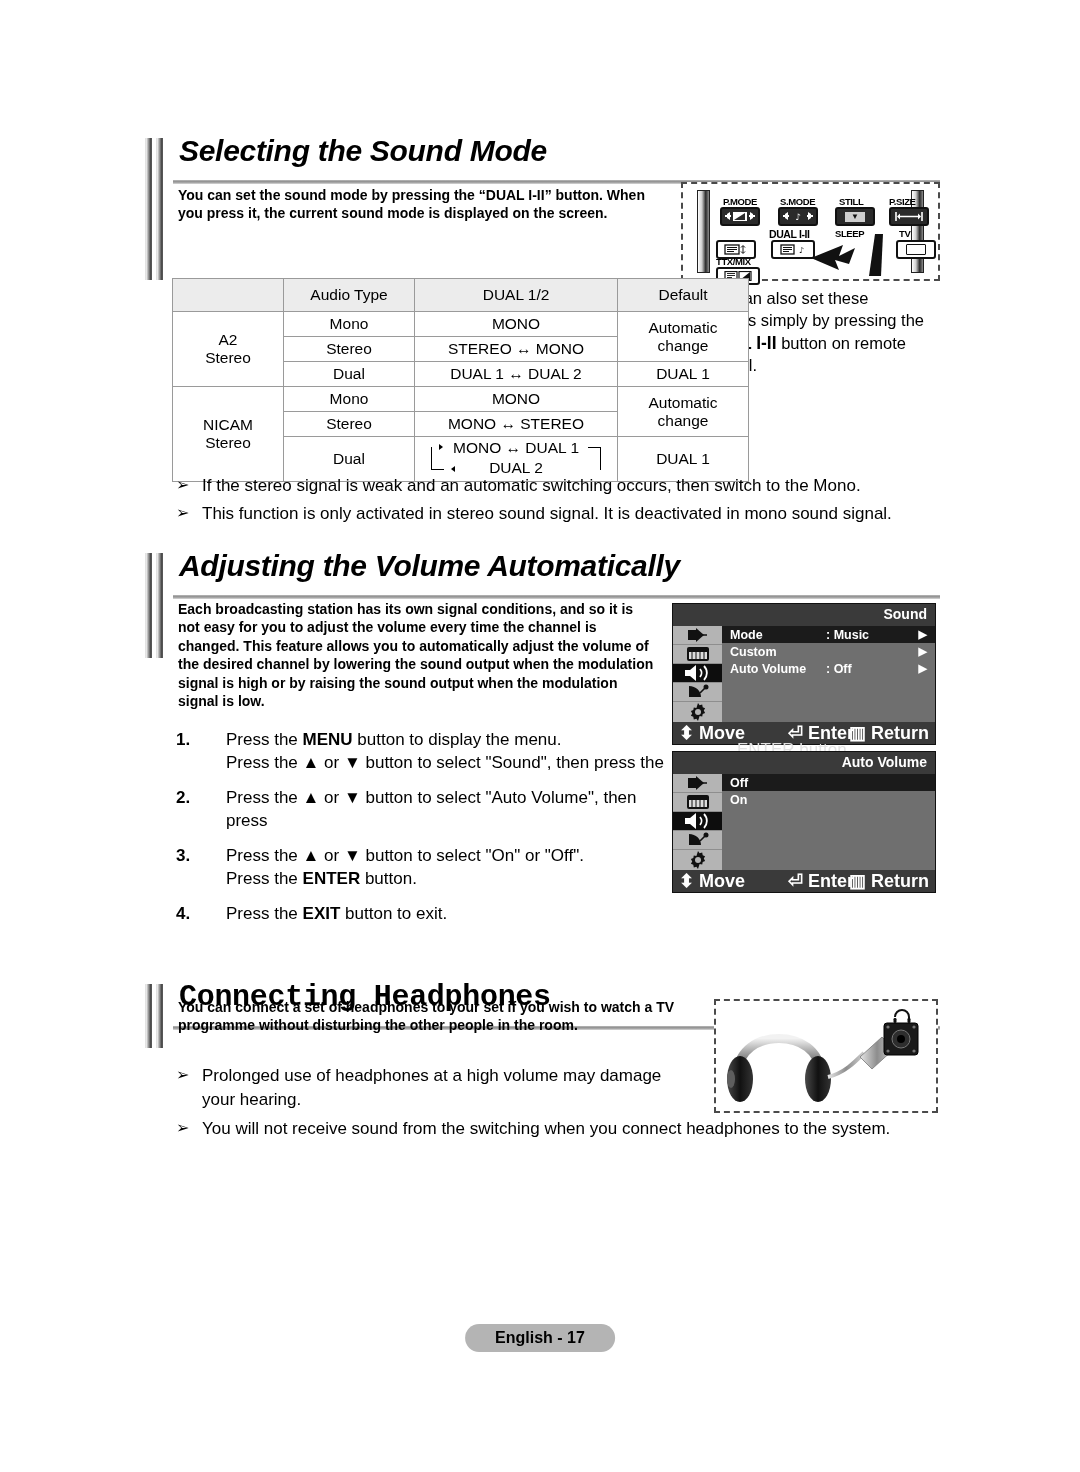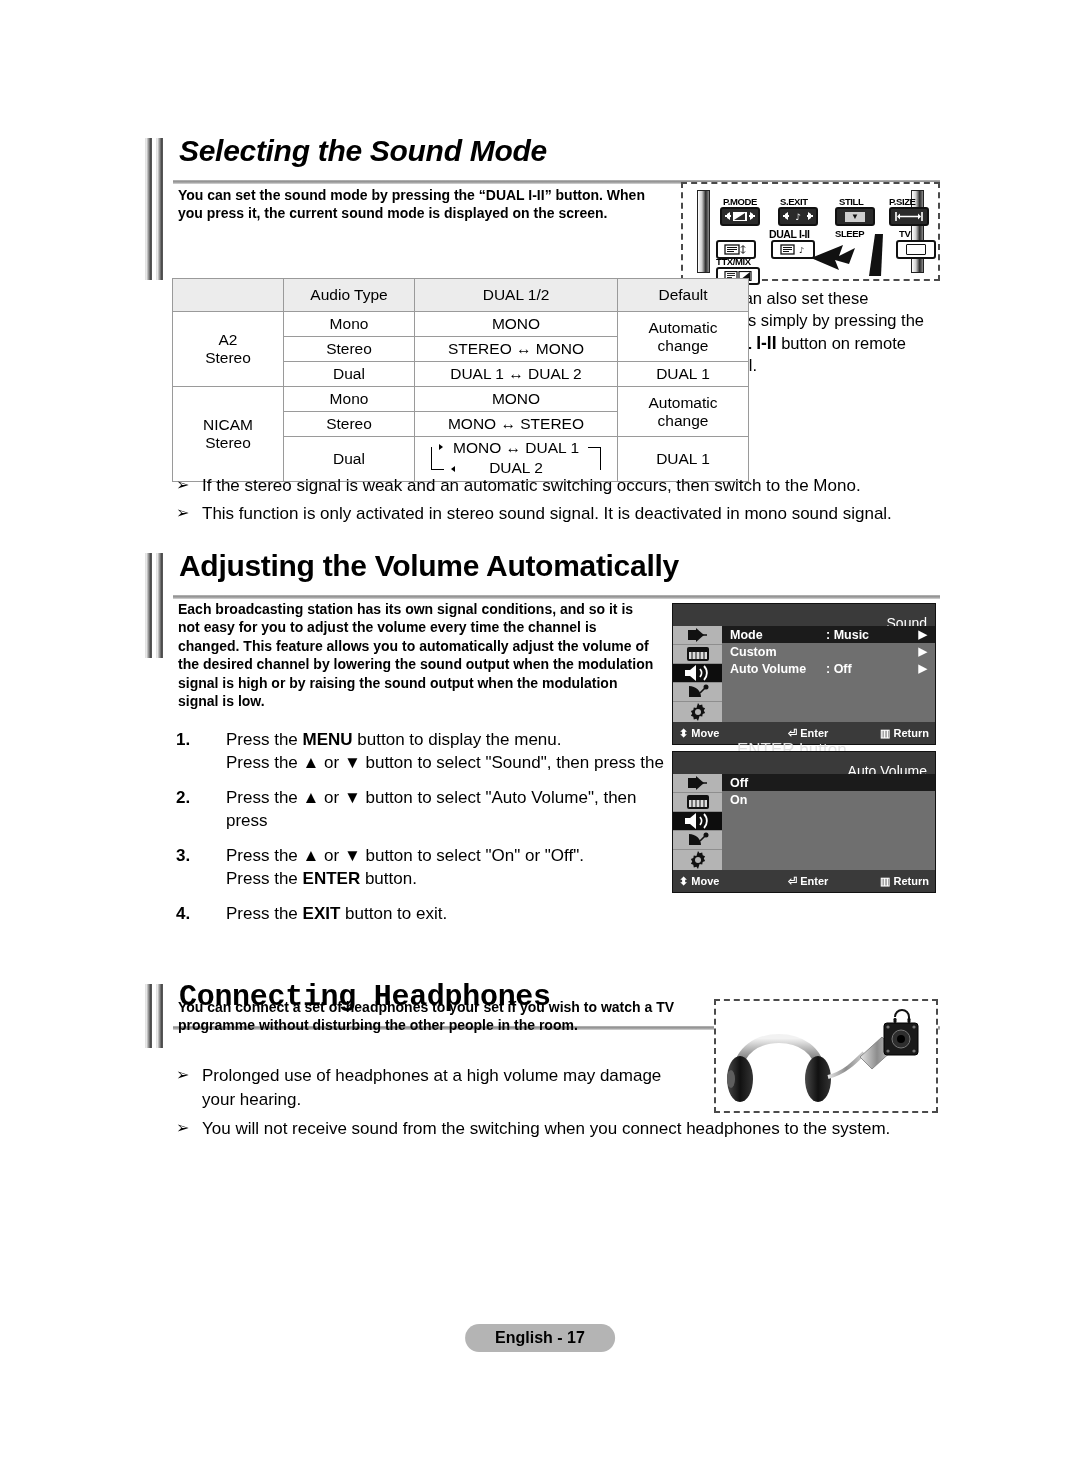--- a/index.html
+++ b/index.html
@@ -96,36 +96,36 @@
     position:absolute; border:2px solid #111; border-radius:3px;
     background:#fff; display:flex; align-items:center; justify-content:center;
     font-size:9px; font-weight:bold; overflow:hidden;
   }
   .btn-key.dark { background:#2a2a2a; color:#fff; }
   .pointer { position:absolute; }
 
   
   .osd { position:absolute; background:#6f6f6f; border:1px solid #111; }
   .osd-title { height:22px; background:#3a3a3a; color:#fff;
-               font-size:14px; font-weight:normal; text-align:right;
-               padding:11px 8px 0 0; box-sizing:border-box; }
+               font-size:14px; font-weight:bold; text-align:right;
+               padding:2px 8px 0 0; box-sizing:border-box; }
   .osd-body { position:absolute; left:0; right:0; top:22px; bottom:22px; }
   .osd-side { position:absolute; left:0; top:0; bottom:0; width:49px; background:#b4b4b4;
               display:flex; flex-direction:column; }
   .osd-ico { flex:1; border-bottom:1px solid #8e8e8e; display:flex; align-items:center; justify-content:center; }
   .osd-ico.sel { background:#0d0d0d; }
   .osd-ico svg { display:block; }
   .osd-main { position:absolute; left:49px; right:0; top:0; bottom:0; background:#6f6f6f; }
   .osd-row { height:17px; display:flex; align-items:center; color:#fff;
              font-size:12.5px; font-weight:bold; position:relative; padding-left:8px; }
   .osd-row.sel { background:#1b1b1b; }
   .osd-row .val { position:absolute; left:104px; }
   .osd-row .arr { position:absolute; right:8px; font-size:11px; }
   .osd-foot { position:absolute; left:0; right:0; bottom:0; height:22px;
-              background:#3a3a3a; color:#fff; font-size:11px; font-weight:bold;
+              background:#3a3a3a; color:#fff; font-size:18px; font-weight:bold;
               display:flex; align-items:center; }
   .osd-foot span.f { position:absolute; }
   .osd-foot .f1 { left:6px; } .osd-foot .f2 { left:115px; } .osd-foot .f3 { right:6px; }
   .ghost { position:absolute; font-size:17px; color:#e2e2e2; white-space:nowrap; }
 
   
   .hp-box { position:absolute; border:2px dashed #4a4a4a; background:#fff; }
 
   
   .footer {
@@ -156,21 +156,21 @@
 
   <div class="intro" style="left:178px; top:186px; width:490px;">You can set the sound mode by pressing the “DUAL I-II” button.
 When you press it, the current sound mode is displayed on the screen.</div>
 
   <div class="dashbox" style="left:681px; top:182px; width:255px; height:95px;">
     <div class="remote-inner">
       <div class="rail" style="left:14px;"></div>
       <div class="rail" style="right:14px;"></div>
 
       <div class="btn-lbl" style="left:40px; top:12px;">P.MODE</div>
-      <div class="btn-lbl" style="left:97px; top:12px;">S.EXIT</div>
+      <div class="btn-lbl" style="left:97px; top:12px;">S.MODE</div>
       <div class="btn-lbl" style="left:156px; top:12px;">STILL</div>
       <div class="btn-lbl" style="left:206px; top:12px;">P.SIZE</div>
 
       <div class="btn-key dark" style="left:37px; top:23px; width:36px; height:15px;">
         <svg width="30" height="11" viewBox="0 0 30 11">
             <path d="M0 5h6M24 5h6" stroke="#fff" stroke-width="2"></path>
             <path d="M2 3l3-2v8l-3-2z" fill="#fff"></path>
             <path d="M28 3l-3-2v8l3-2z" fill="#fff"></path>
             <rect x="8" y="1" width="14" height="9" fill="#fff"></rect>
             <path d="M9 9l11-7v7z" fill="#2a2a2a"></path>
@@ -307,21 +307,21 @@
 
   <div class="bullet" style="left:176px; top:474px; width:760px;">
     <span class="gl">➢</span>
     <span class="tx">If the stereo signal is weak and an automatic switching occurs, then switch to the Mono.</span>
   </div>
   <div class="bullet" style="left:176px; top:502px; width:760px;">
     <span class="gl">➢</span>
     <span class="tx">This function is only activated in stereo sound signal. It is deactivated in mono sound signal.</span>
   </div>
 
-  <div class="section" style="left:145px; top:553px; width:795px;">
+  <div class="section" style="left:145px; top:553px; width:795px;font-style:italic;">
     <div class="head-wrap">
       <div class="head-bars">
           <div class="bar"></div>
           <div class="bar"></div>
         </div>
       <div class="head-title">Adjusting the Volume Automatically</div>
       <div class="head-rule"></div>
     </div>
   </div>
   <div class="side-bars" style="left:145px; top:596px; height:62px;">

